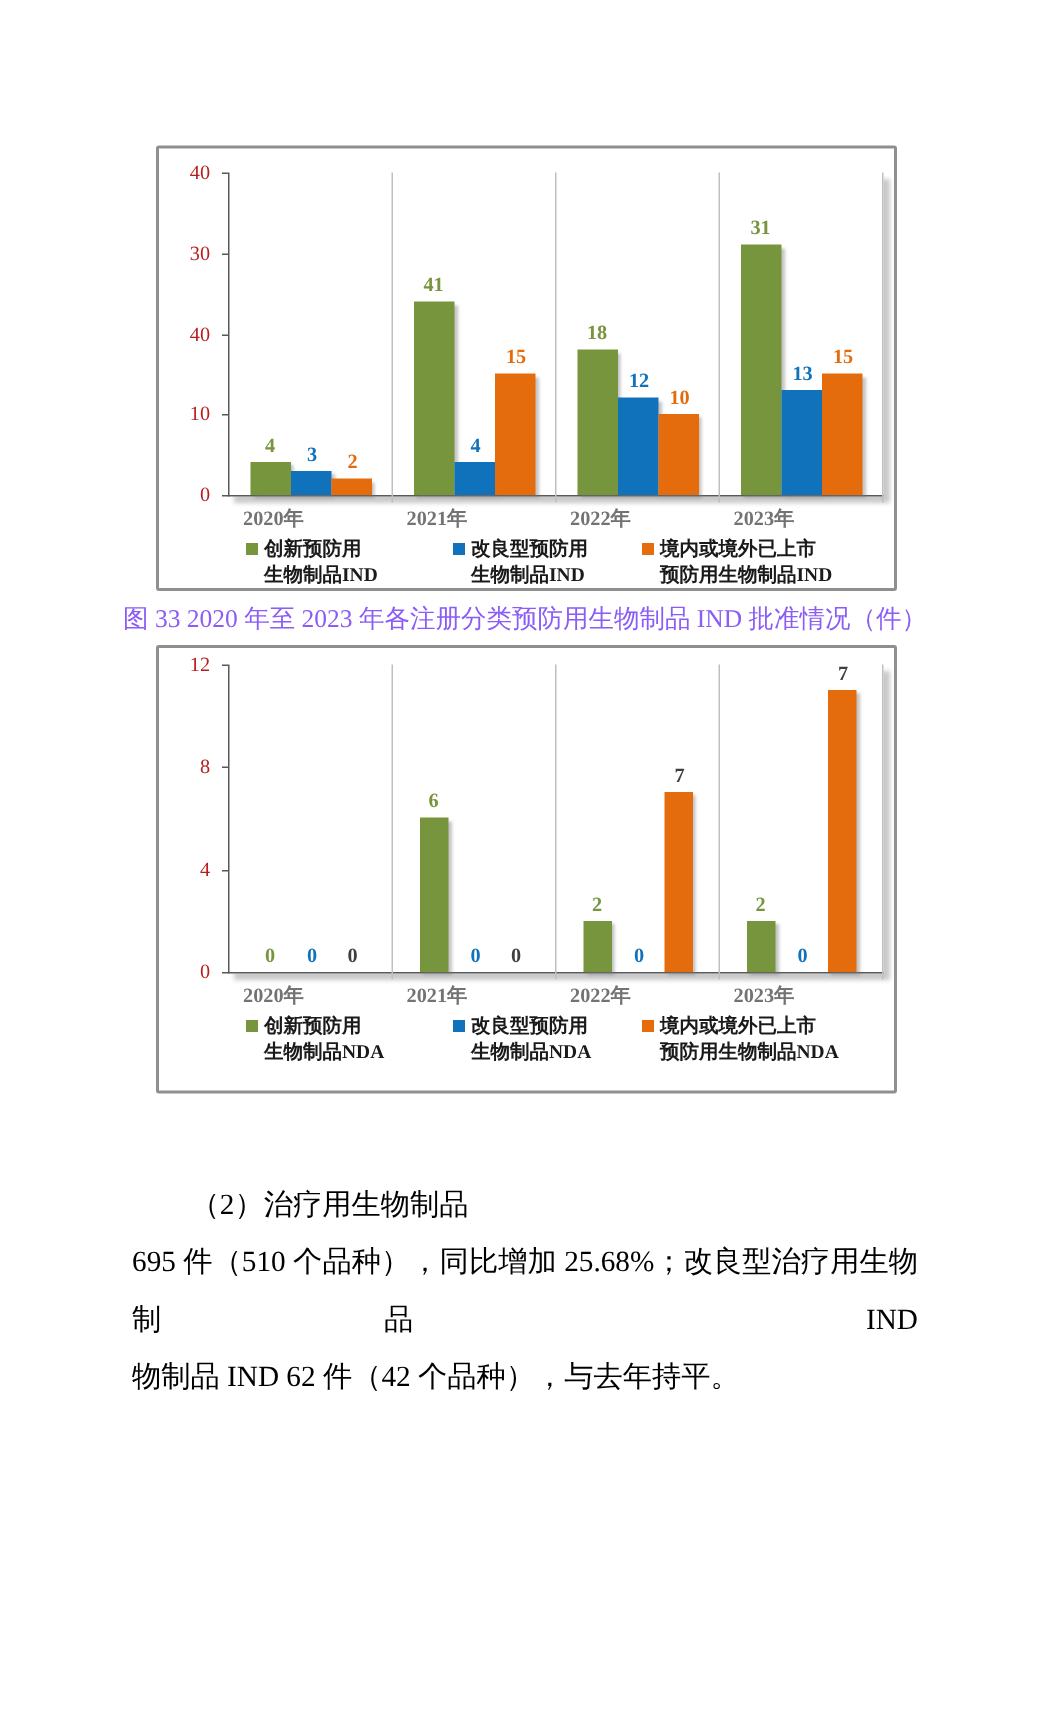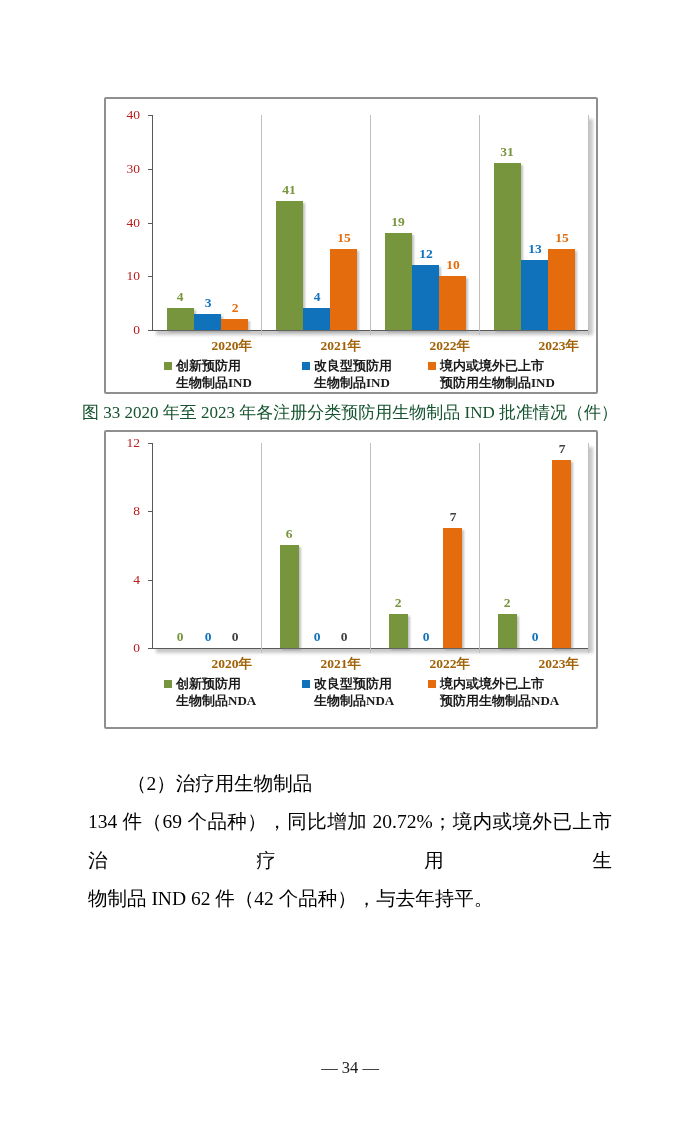--- a/index.html
+++ b/index.html
@@ -54,24 +54,24 @@
   }
   .bar-value{
     position:absolute;
     text-align:center;
     font-size:13.5px;
     line-height:15px;
     font-weight:bold;
   }
   .xcat-label{
     position:absolute;
-    text-align:right;
+    text-align:left;
     font-size:13.5px;
     font-weight:bold;
-    color:#a16207;
+    color:#737373;
   }
   .legend-item{
     position:absolute;
     font-size:13px;
     font-weight:bold;
     line-height:17px;
     color:#1a1a1a;
     white-space:nowrap;
   }
   .legend-line1{display:flex;align-items:center;}
@@ -81,36 +81,36 @@
     margin-right:4px;
     flex:0 0 auto;
   }
   .legend-line2{padding-left:12px;}
   
   .fig-caption{
     position:absolute;
     left:0;width:700px;
     text-align:center;
     font-size:17px;
-    color:#14532d;
+    color:#8b5cf6;
   }
   .body-text{
     position:absolute;
     left:88px;
     width:524px;
     font-size:19.5px;
     line-height:38.4px;
   }
   .body-line{white-space:nowrap;}
   .body-line.jl{
     white-space:normal;
     text-align:justify;
     text-align-last:justify;
   }
-  .indent{text-indent:2em;}
+  .indent{text-indent:2em;margin-top:20px;}
   .page-number{
     position:absolute;
     left:0;width:700px;
     top:1058px;
     text-align:center;
     font-size:16.5px;
     color:#1a1a1a;
   }
 </style>
 </head>
@@ -135,21 +135,21 @@
         <div class="bar-value" style="left: 37px; width: 36px; bottom: 20px; color: rgb(17, 114, 188);">3</div>
         <div class="bar" style="left: 68px; width: 27px; height: 11px; background: rgb(229, 108, 12);"></div>
         <div class="bar-value" style="left: 64px; width: 36px; bottom: 15px; color: rgb(229, 108, 12);">2</div>
         <div class="bar" style="left: 123px; width: 27px; height: 129px; background: rgb(119, 149, 61);"></div>
         <div class="bar-value" style="left: 118px; width: 36px; bottom: 133px; color: rgb(119, 149, 61);">41</div>
         <div class="bar" style="left: 150px; width: 27px; height: 22px; background: rgb(17, 114, 188);"></div>
         <div class="bar-value" style="left: 146px; width: 36px; bottom: 26px; color: rgb(17, 114, 188);">4</div>
         <div class="bar" style="left: 177px; width: 27px; height: 81px; background: rgb(229, 108, 12);"></div>
         <div class="bar-value" style="left: 173px; width: 36px; bottom: 85px; color: rgb(229, 108, 12);">15</div>
         <div class="bar" style="left: 232px; width: 27px; height: 97px; background: rgb(119, 149, 61);"></div>
-        <div class="bar-value" style="left: 227px; width: 36px; bottom: 101px; color: rgb(119, 149, 61);">19</div>
+        <div class="bar-value" style="left: 227px; width: 36px; bottom: 101px; color: rgb(119, 149, 61);">18</div>
         <div class="bar" style="left: 259px; width: 27px; height: 65px; background: rgb(17, 114, 188);"></div>
         <div class="bar-value" style="left: 255px; width: 36px; bottom: 69px; color: rgb(17, 114, 188);">12</div>
         <div class="bar" style="left: 286px; width: 27px; height: 54px; background: rgb(229, 108, 12);"></div>
         <div class="bar-value" style="left: 282px; width: 36px; bottom: 58px; color: rgb(229, 108, 12);">10</div>
         <div class="bar" style="left: 341px; width: 27px; height: 167px; background: rgb(119, 149, 61);"></div>
         <div class="bar-value" style="left: 336px; width: 36px; bottom: 171px; color: rgb(119, 149, 61);">31</div>
         <div class="bar" style="left: 368px; width: 27px; height: 70px; background: rgb(17, 114, 188);"></div>
         <div class="bar-value" style="left: 364px; width: 36px; bottom: 74px; color: rgb(17, 114, 188);">13</div>
         <div class="bar" style="left: 395px; width: 27px; height: 81px; background: rgb(229, 108, 12);"></div>
         <div class="bar-value" style="left: 391px; width: 36px; bottom: 85px; color: rgb(229, 108, 12);">15</div>
@@ -243,19 +243,18 @@
           <span class="legend-marker" style="background: rgb(229, 108, 12);"></span>
           <span>境内或境外已上市</span>
         </div>
         <div class="legend-line2">预防用生物制品NDA</div>
       </div>
     </div>
 
 
   <div class="body-text" style="top:765px;">
     <div class="body-line indent">（2）治疗用生物制品</div>
-    <div class="body-line jl">134 件（69 个品种），同比增加 20.72%；境内或境外已上市治疗用生</div>
+    <div class="body-line jl">695 件（510 个品种），同比增加 25.68%；改良型治疗用生物制品 IND</div>
     <div class="body-line">物制品 IND 62 件（42 个品种），与去年持平。</div>
 
   </div>
 
-  <div class="page-number">— 34 —</div>
 </div>
 
 </body></html>

